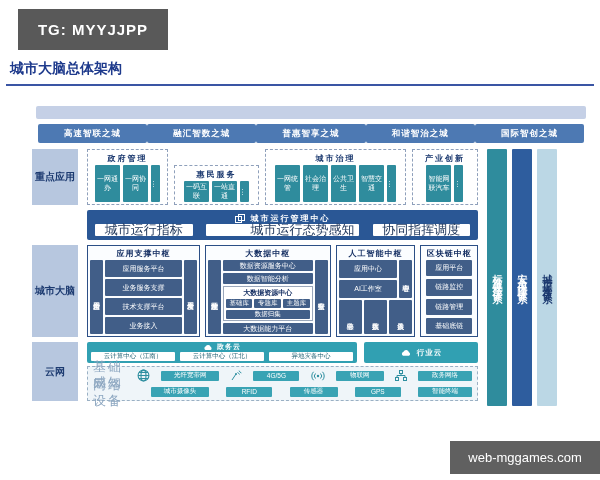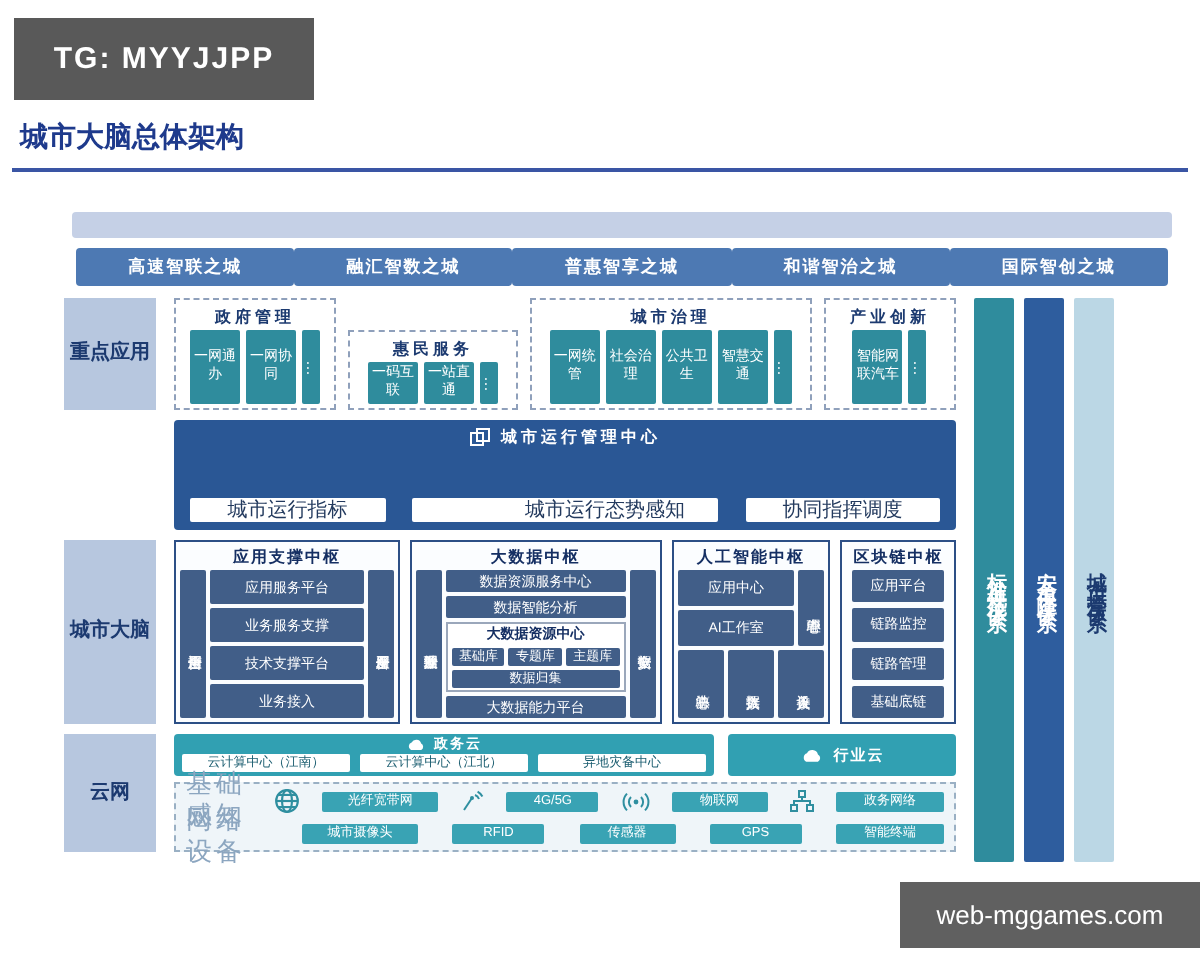--- a/index.html
+++ b/index.html
@@ -1,20 +1,20 @@
 <!DOCTYPE html>
 <html><head>
 <meta charset="utf-8">
 <style>
   html,body{margin:0;padding:0;background:#fff;}
   body{font-family:"Liberation Sans","DejaVu Sans",sans-serif;-webkit-text-size-adjust:none;}
   .stage{position:relative;width:600px;height:480px;background:#fff;overflow:hidden;}
 
   
-  .tg-badge{position:absolute;left:7px;top:9px;width:150px;height:41px;background:#595959;
+  .tg-badge{position:absolute;left:18px;top:9px;width:150px;height:41px;background:#595959;
     color:#fff;font-size:15px;font-weight:bold;letter-spacing:1px;display:flex;align-items:center;justify-content:center;}
 
   
   .page-title{position:absolute;left:10px;top:60px;font-size:14px;font-weight:bold;color:#1e3a8c;}
   .title-rule{position:absolute;left:6px;top:84px;width:588px;height:0;border-top:2px solid #3a55a4;}
 
   
   .diagram{position:absolute;left:32px;top:106px;width:558px;}
   .top-strip{height:13px;background:#c5d0e6;border-radius:2px;margin:0 4px 5px 4px;}
   .city-row{display:flex;margin:0 6px 6px 6px;}
@@ -33,25 +33,25 @@
   .apps-content{display:flex;gap:6px;height:56px;justify-content:flex-end;}
   .group{border:1px dashed #8fa0bb;background:#fff;padding:2px 3px;display:flex;flex-direction:column;}
   .group-title{font-size:8px;font-weight:bold;color:#1c3a70;text-align:center;letter-spacing:2px;height:13px;line-height:13px;}
   .group-items{flex:1;display:flex;gap:3px;align-items:stretch;justify-content:center;}
   .cell{width:25px;background:#2f8c9d;color:#fff;font-size:7px;line-height:1.2;display:flex;
     align-items:center;justify-content:center;text-align:center;border-radius:1px;}
   .cell.dots{width:9px;writing-mode:vertical-rl;font-size:8px;letter-spacing:0;}
   .g-gov{width:78px;}.g-civic{width:82px;margin-top:16px;}.g-governance{width:142px;}.g-industry{width:62px;}
 
   
-  .mgmt-bar{flex:1;background:#2a5795;border-radius:2px;padding:2px 8px 4px 8px;display:flex;flex-direction:column;gap:25px;}
+  .mgmt-bar{flex:1;background:#2a5795;border-radius:2px;padding:2px 8px 4px 8px;display:flex;flex-direction:column;}
   .mgmt-title{display:flex;align-items:center;justify-content:center;gap:6px;color:#fff;
     font-size:8px;font-weight:bold;letter-spacing:2px;height:12px;}
   .mgmt-boxes{display:flex;justify-content:space-between;}
-  .mgmt-box{background:#fff;border-radius:1px;height:12px;font-size:10px;color:#233a5e;
+  .mgmt-box{background:#fff;border-radius:1px;height:12px;font-size:13px;color:#233a5e;
     display:flex;align-items:center;justify-content:center;}
   .mgmt-box.b0{width:26%;}.mgmt-box.b1{width:30%;padding-left:40px;}.mgmt-box.b2{width:26%;}
 
   
   .hubs-content{display:flex;gap:5px;height:92px;}
   .hub{border:1px solid #2c4f86;background:#fbfdff;padding:2px;display:flex;flex-direction:column;}
   .hub-title{font-size:8px;font-weight:bold;color:#152f63;text-align:center;height:12px;line-height:12px;letter-spacing:1px;}
   .hub-body{flex:1;display:flex;gap:2px;min-height:0;}
   .vbox{background:#415e88;color:#fff;font-size:7px;writing-mode:vertical-rl;text-orientation:upright;
     display:flex;align-items:center;justify-content:center;border-radius:1px;line-height:1;}

